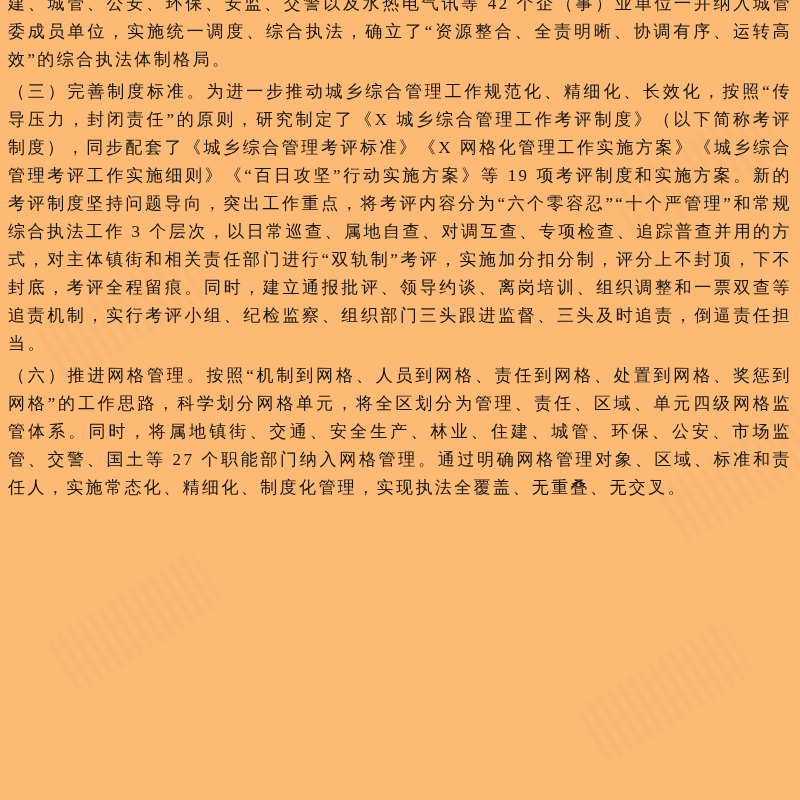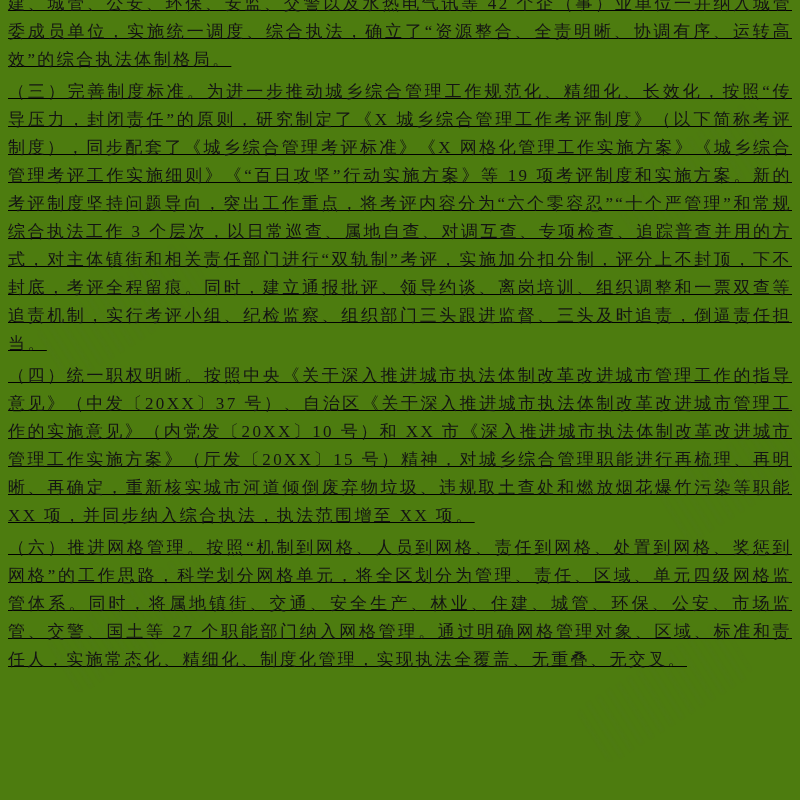--- a/index.html
+++ b/index.html
@@ -10,23 +10,22 @@
   body {
     width: 800px;
     height: 800px;
     overflow: hidden;
     position: relative;
     font-family: "Liberation Serif", "DejaVu Serif", serif;
   }
   .page {
     position: absolute;
     inset: 0;
-    background: #4d7c0f;
+    background: #fdba74;
     overflow: hidden;
-    text-decoration: underline;
   }
   .content {
     position: relative;
     margin-top: -10px;
     padding: 0 8px;
     z-index: 2;
   }
   .para {
     margin: 0 0 4px 0;
     font-size: 17px;
@@ -68,18 +67,17 @@
 
   <div class="watermark wm1"></div>
   <div class="watermark wm2"></div>
   <div class="watermark wm3"></div>
   <div class="watermark wm4"></div>
   <div class="watermark wm5"></div>
 
   <div class="content">
     <p class="para">建、城管、公安、环保、安监、交警以及水热电气讯等 42 个企（事）业单位一并纳入城管委成员单位，实施统一调度、综合执法，确立了“资源整合、全责明晰、协调有序、运转高效”的综合执法体制格局。</p>
     <p class="para">（三）完善制度标准。为进一步推动城乡综合管理工作规范化、精细化、长效化，按照“传导压力，封闭责任”的原则，研究制定了《X 城乡综合管理工作考评制度》（以下简称考评制度），同步配套了《城乡综合管理考评标准》《X 网格化管理工作实施方案》《城乡综合管理考评工作实施细则》《“百日攻坚”行动实施方案》等 19 项考评制度和实施方案。新的考评制度坚持问题导向，突出工作重点，将考评内容分为“六个零容忍”“十个严管理”和常规综合执法工作 3 个层次，以日常巡查、属地自查、对调互查、专项检查、追踪普查并用的方式，对主体镇街和相关责任部门进行“双轨制”考评，实施加分扣分制，评分上不封顶，下不封底，考评全程留痕。同时，建立通报批评、领导约谈、离岗培训、组织调整和一票双查等追责机制，实行考评小组、纪检监察、组织部门三头跟进监督、三头及时追责，倒逼责任担当。</p>
-    <p class="para">（四）统一职权明晰。按照中央《关于深入推进城市执法体制改革改进城市管理工作的指导意见》（中发〔20XX〕37 号）、自治区《关于深入推进城市执法体制改革改进城市管理工作的实施意见》（内党发〔20XX〕10 号）和 XX 市《深入推进城市执法体制改革改进城市管理工作实施方案》（厅发〔20XX〕15 号）精神，对城乡综合管理职能进行再梳理、再明晰、再确定，重新核实城市河道倾倒废弃物垃圾、违规取土查处和燃放烟花爆竹污染等职能 XX 项，并同步纳入综合执法，执法范围增至 XX 项。</p>
     <p class="para">（六）推进网格管理。按照“机制到网格、人员到网格、责任到网格、处置到网格、奖惩到网格”的工作思路，科学划分网格单元，将全区划分为管理、责任、区域、单元四级网格监管体系。同时，将属地镇街、交通、安全生产、林业、住建、城管、环保、公安、市场监管、交警、国土等 27 个职能部门纳入网格管理。通过明确网格管理对象、区域、标准和责任人，实施常态化、精细化、制度化管理，实现执法全覆盖、无重叠、无交叉。</p>
 
   </div>
 
 </div>
 
 </body></html>

